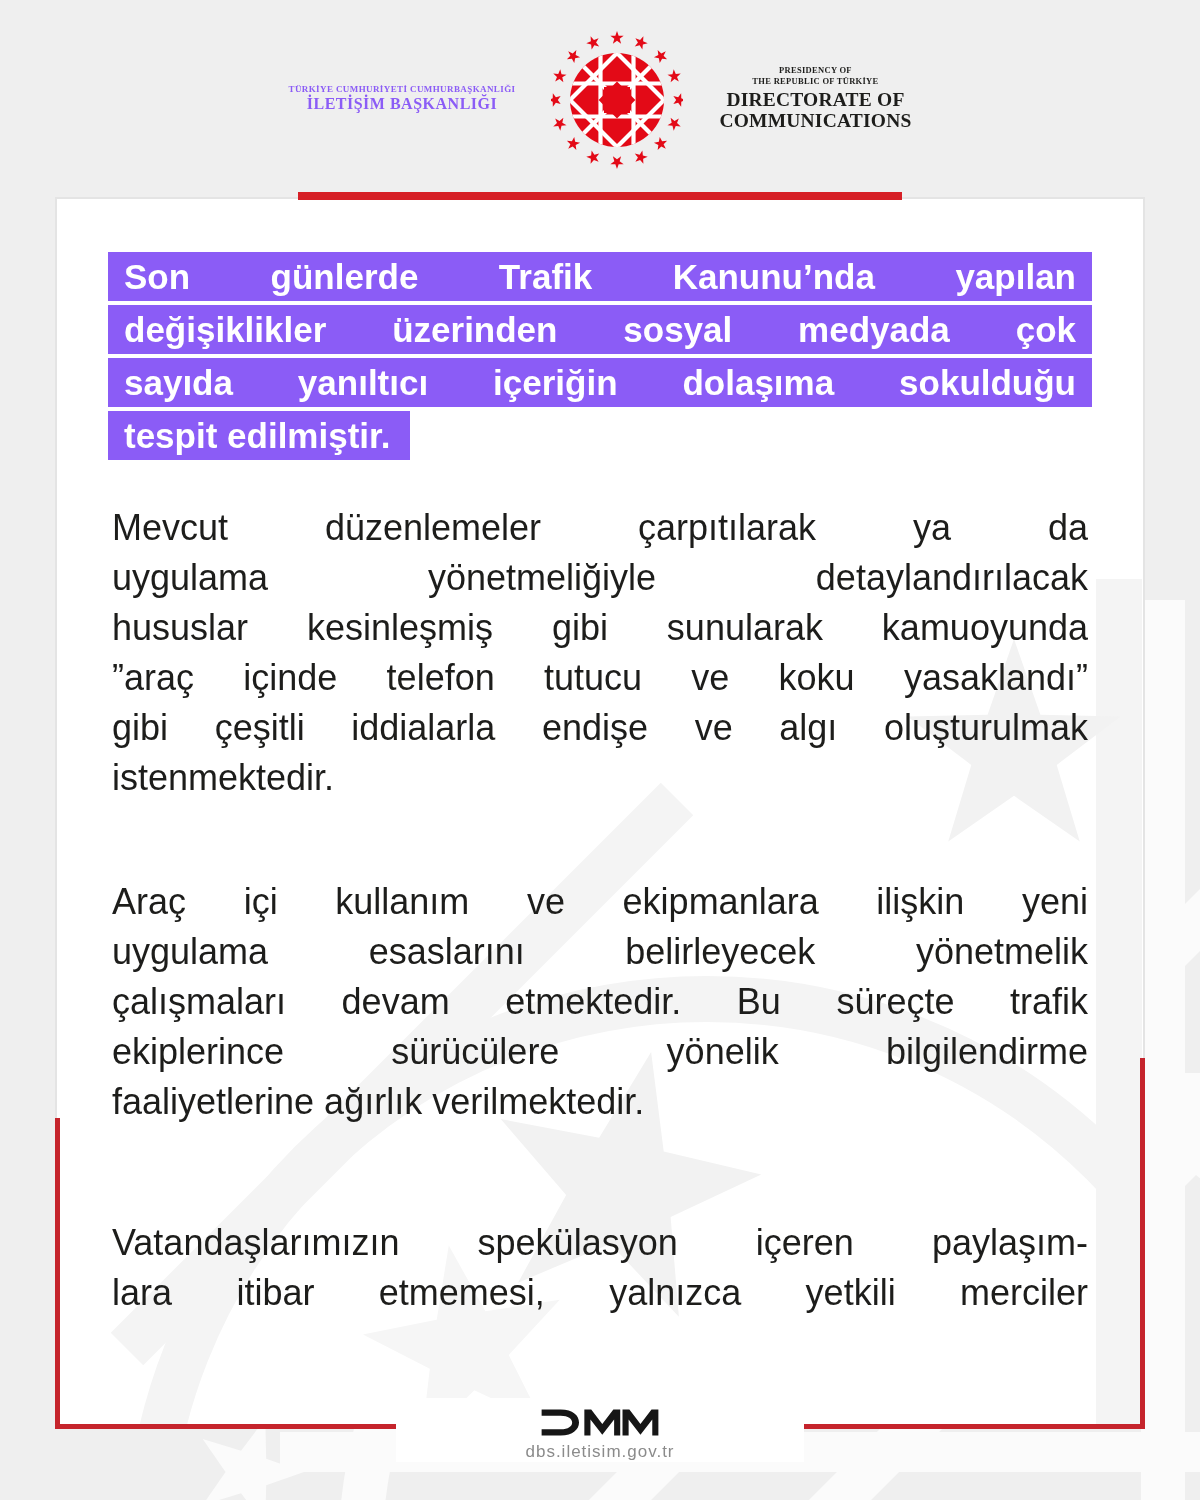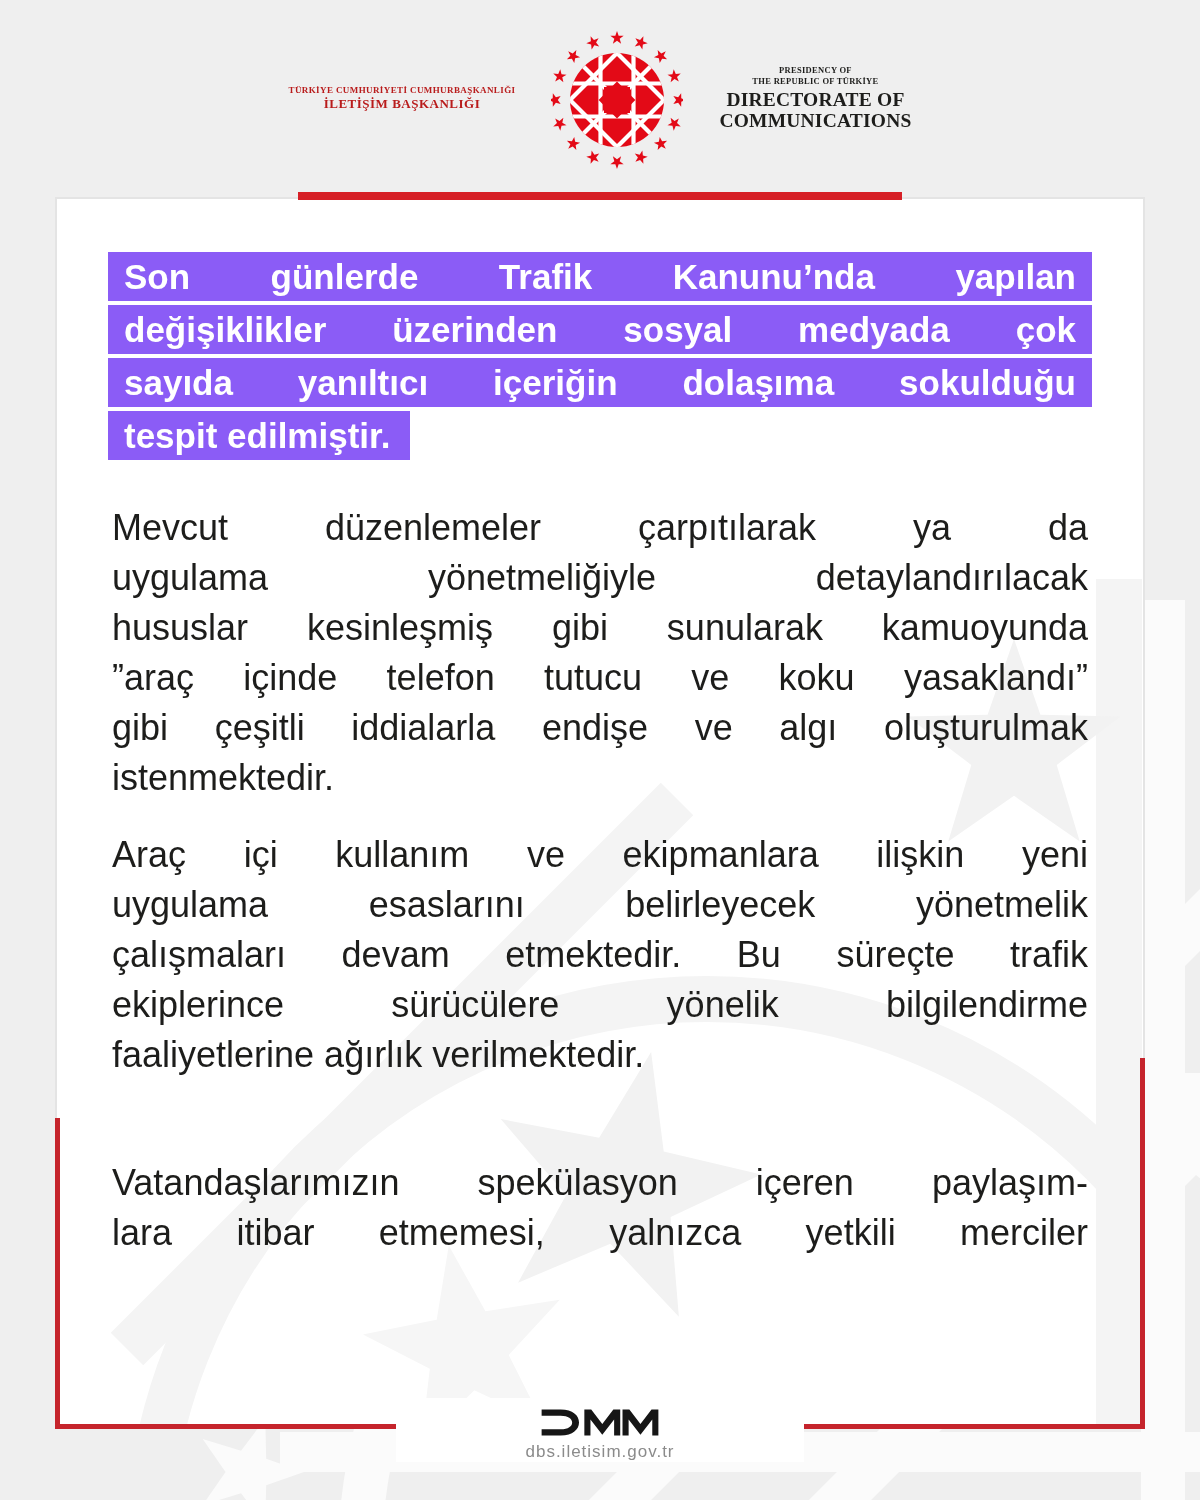--- a/index.html
+++ b/index.html
@@ -11,28 +11,28 @@
     font-family:"Liberation Sans",sans-serif;
   }
   
   .bg-watermark{position:absolute;left:0;top:0;z-index:0;}
   
   .header{
     position:absolute;top:26px;left:0;right:0;
     display:flex;justify-content:center;align-items:center;gap:36px;
     z-index:2;
   }
-  .header-left{text-align:center;color:#b91c1c;}
+  .header-left{text-align:center;color:#8b5cf6;}
   .header-left .small{
     font-family:"Liberation Serif",serif;font-weight:bold;
     font-size:9px;letter-spacing:0.4px;white-space:nowrap;
   }
   .header-left .large{
     font-family:"Liberation Serif",serif;font-weight:bold;
-    font-size:13px;letter-spacing:0.5px;white-space:nowrap;margin-top:1px;
+    font-size:16px;letter-spacing:0.5px;white-space:nowrap;margin-top:1px;
   }
   .emblem{display:block;}
   .header-right{text-align:center;color:#1d1d1b;}
   .header-right .small{
     font-family:"Liberation Serif",serif;font-weight:bold;
     font-size:8.5px;letter-spacing:0.3px;line-height:1.25;white-space:nowrap;
   }
   .header-right .large{
     font-family:"Liberation Serif",serif;font-weight:bold;
     font-size:19.5px;letter-spacing:0.2px;line-height:1.08;white-space:nowrap;margin-top:2px;
@@ -59,21 +59,21 @@
     background:#8b5cf6;color:#ffffff;
     font-weight:bold;font-size:35px;
     height:49px;line-height:49px;
     padding:0 16px;margin-bottom:4px;
     box-sizing:border-box;white-space:nowrap;
   }
   .headline-line.j{width:100%;text-align:justify;text-align-last:justify;white-space:normal;overflow:hidden;}
   .headline-line.last{display:inline-block;padding-right:20px;}
   
   .para{position:absolute;left:112px;width:976px;z-index:2;color:#1d1d1b;}
-  .p1{top:503px;} .p2{top:830px;} .p3{top:1158px;}
+  .p1{top:503px;} .p2{top:877px;} .p3{top:1218px;}
   .body-line{
     font-size:36px;height:50px;line-height:50px;
     white-space:normal;overflow:hidden;
   }
   .body-line.j{text-align:justify;text-align-last:justify;}
   
   .footer-badge{
     position:absolute;left:396px;top:1398px;width:408px;height:64px;
     background:#ffffff;z-index:4;
     display:flex;flex-direction:column;align-items:center;justify-content:flex-start;

